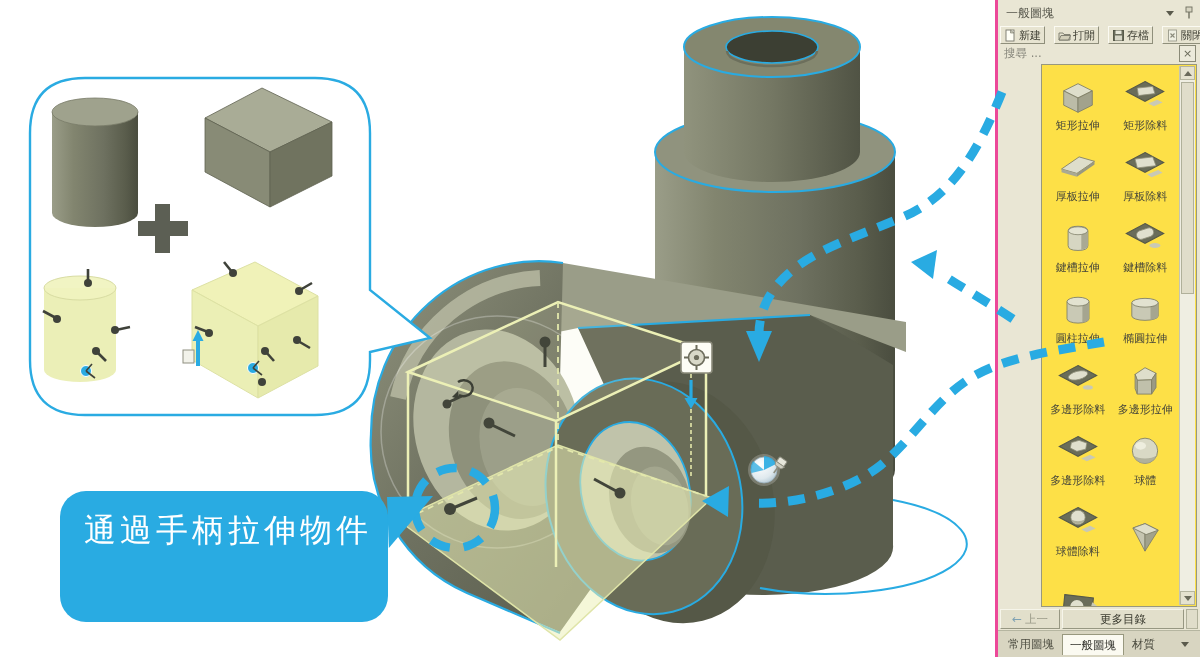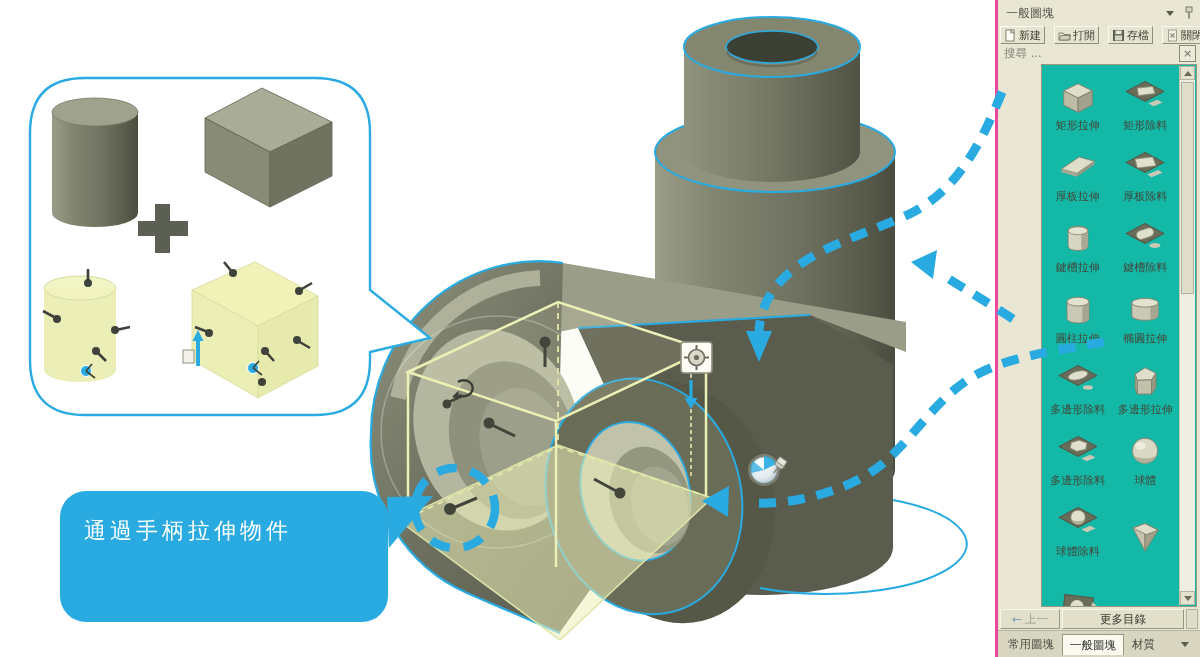--- a/index.html
+++ b/index.html
@@ -4,21 +4,21 @@
 <style>
   html,body{margin:0;padding:0;background:#fff;}
   .stage{position:relative;width:1200px;height:657px;background:#fff;overflow:hidden;
          font-family:"DejaVu Sans","Liberation Sans",sans-serif;}
   svg.scene{position:absolute;left:0;top:0;z-index:10;}
   svg.overlay{position:absolute;left:0;top:0;z-index:30;pointer-events:none;}
 
   
   .speech{position:absolute;left:60px;top:491px;width:328px;height:131px;background:#29abe2;
           border-radius:26px;z-index:15;color:#fff;padding:18px 0 0 24px;box-sizing:border-box;}
-  .speech-line{font-size:22px;line-height:43px;letter-spacing:4px;white-space:nowrap;}
+  .speech-line{font-size:32px;line-height:43px;letter-spacing:4px;white-space:nowrap;}
   .speech-tail{position:absolute;right:-45px;top:5px;width:46px;height:52px;background:#29abe2;
                -webkit-clip-path:polygon(0 2%,100% 0,4% 100%);clip-path:polygon(0 2%,100% 0,4% 100%);}
 
   
   .panel{position:absolute;left:995px;top:0;width:205px;height:657px;background:#e9e6d4;
          border-left:3px solid #ec4899;box-sizing:border-box;z-index:20;color:#45453a;}
   .p-title{height:22px;display:flex;align-items:center;padding:2px 6px 0 8px;font-size:12px;color:#55554a;}
   .p-title-text{flex:1;}
   .tri-down{width:0;height:0;border-left:4px solid transparent;border-right:4px solid transparent;
             border-top:5px solid #5a5a4c;display:inline-block;margin-right:10px;}
@@ -27,21 +27,21 @@
   .tbtn{display:flex;align-items:center;gap:2px;font-size:11px;padding:1px 3px;background:#e7e4d1;
         border:1px solid;border-color:#fbfaf2 #8f8f7b #8f8f7b #fbfaf2;color:#3e3e33;height:18px;
         font-family:inherit;cursor:default;white-space:nowrap;}
   .tbi{width:13px;height:13px;flex:none;}
   .p-search{height:20px;display:flex;align-items:flex-start;padding:0 4px;}
   .s-input{flex:1;border:none;outline:none;background:transparent;font-size:11.5px;color:#6e6e60;
            font-family:inherit;}
   .s-input::placeholder{color:#85857a;opacity:1;}
   .s-clear{width:17px;height:17px;border:1px solid #8a8a77;background:#eceadb;font-size:11px;
            color:#6a6a5a;line-height:13px;text-align:center;padding:0;font-family:inherit;}
-  .p-list{position:absolute;top:64px;left:3px;right:3px;bottom:50px;background:#14b8a6;
+  .p-list{position:absolute;top:64px;left:3px;right:3px;bottom:50px;background:#fde047;
           border:1px solid #98987e;overflow:hidden;margin-left:40px;}
   .grid{position:absolute;top:2px;left:2px;right:17px;bottom:0;display:grid;
         grid-template-columns:1fr 1fr;grid-auto-rows:71px;}
   .cat-item{display:flex;flex-direction:column;align-items:center;justify-content:flex-end;
             padding-bottom:5px;}
   .cat-icon{width:44px;height:38px;}
   .cat-label{font-size:11px;color:#45453a;margin-top:1px;white-space:nowrap;}
   .sb{position:absolute;top:1px;right:1px;bottom:1px;width:15px;background:#efeee2;
       border-left:1px solid #c5c5b0;}
   .sb-up,.sb-down{position:absolute;left:0;right:0;height:14px;background:#e5e2cf;

